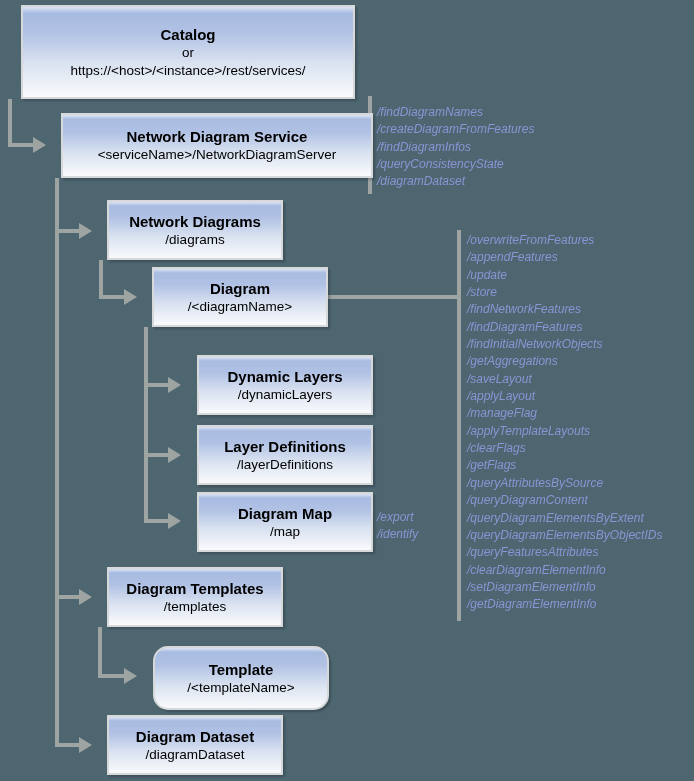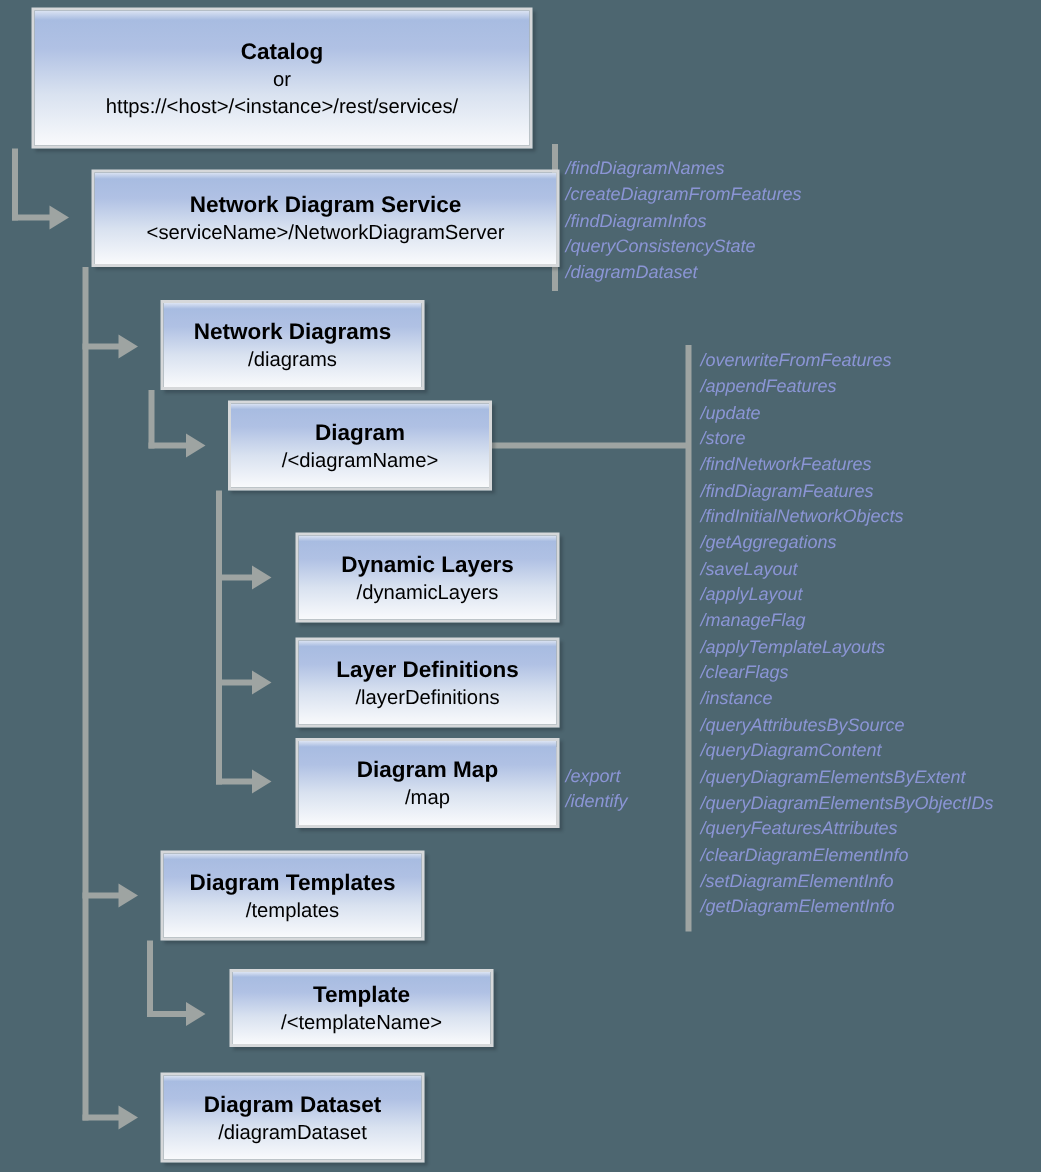--- a/index.html
+++ b/index.html
@@ -27,21 +27,21 @@
   .box .p { font-size: 13.5px; line-height: 18px; }
 
   #b-catalog          { left: 5px;   top: 5px;   width: 334px; height: 94px; }
   #b-service          { left: 45px;  top: 113px; width: 312px; height: 65px; }
   #b-network-diagrams { left: 91px;  top: 200px; width: 176px; height: 60px; }
   #b-diagram          { left: 136px; top: 267px; width: 176px; height: 60px; }
   #b-dynamic-layers   { left: 181px; top: 355px; width: 176px; height: 60px; }
   #b-layer-defs       { left: 181px; top: 425px; width: 176px; height: 60px; }
   #b-diagram-map      { left: 181px; top: 492px; width: 176px; height: 60px; }
   #b-diagram-templates{ left: 91px;  top: 567px; width: 176px; height: 60px; }
-  #b-template         { left: 137px; top: 646px; width: 176px; height: 52px; }
+  #b-template         { left: 137px; top: 646px; width: 176px; height: 64px; border-radius: 15px; }
   #b-diagram-dataset  { left: 91px;  top: 715px; width: 176px; height: 60px; }
 
   
   .ln { position: absolute; background: #9ea4a2; }
   
   .arr {
     position: absolute; width: 0; height: 0;
     border-top: 8px solid transparent;
     border-bottom: 8px solid transparent;
     border-left: 13px solid #9ea4a2;
@@ -166,21 +166,21 @@
       <div>/store</div>
       <div>/findNetworkFeatures</div>
       <div>/findDiagramFeatures</div>
       <div>/findInitialNetworkObjects</div>
       <div>/getAggregations</div>
       <div>/saveLayout</div>
       <div>/applyLayout</div>
       <div>/manageFlag</div>
       <div>/applyTemplateLayouts</div>
       <div>/clearFlags</div>
-      <div>/instance</div>
+      <div>/getFlags</div>
       <div>/queryAttributesBySource</div>
       <div>/queryDiagramContent</div>
       <div>/queryDiagramElementsByExtent</div>
       <div>/queryDiagramElementsByObjectIDs</div>
       <div>/queryFeaturesAttributes</div>
       <div>/clearDiagramElementInfo</div>
       <div>/setDiagramElementInfo</div>
       <div>/getDiagramElementInfo</div>
     </div>
   <div class="ops" id="ops-map">

